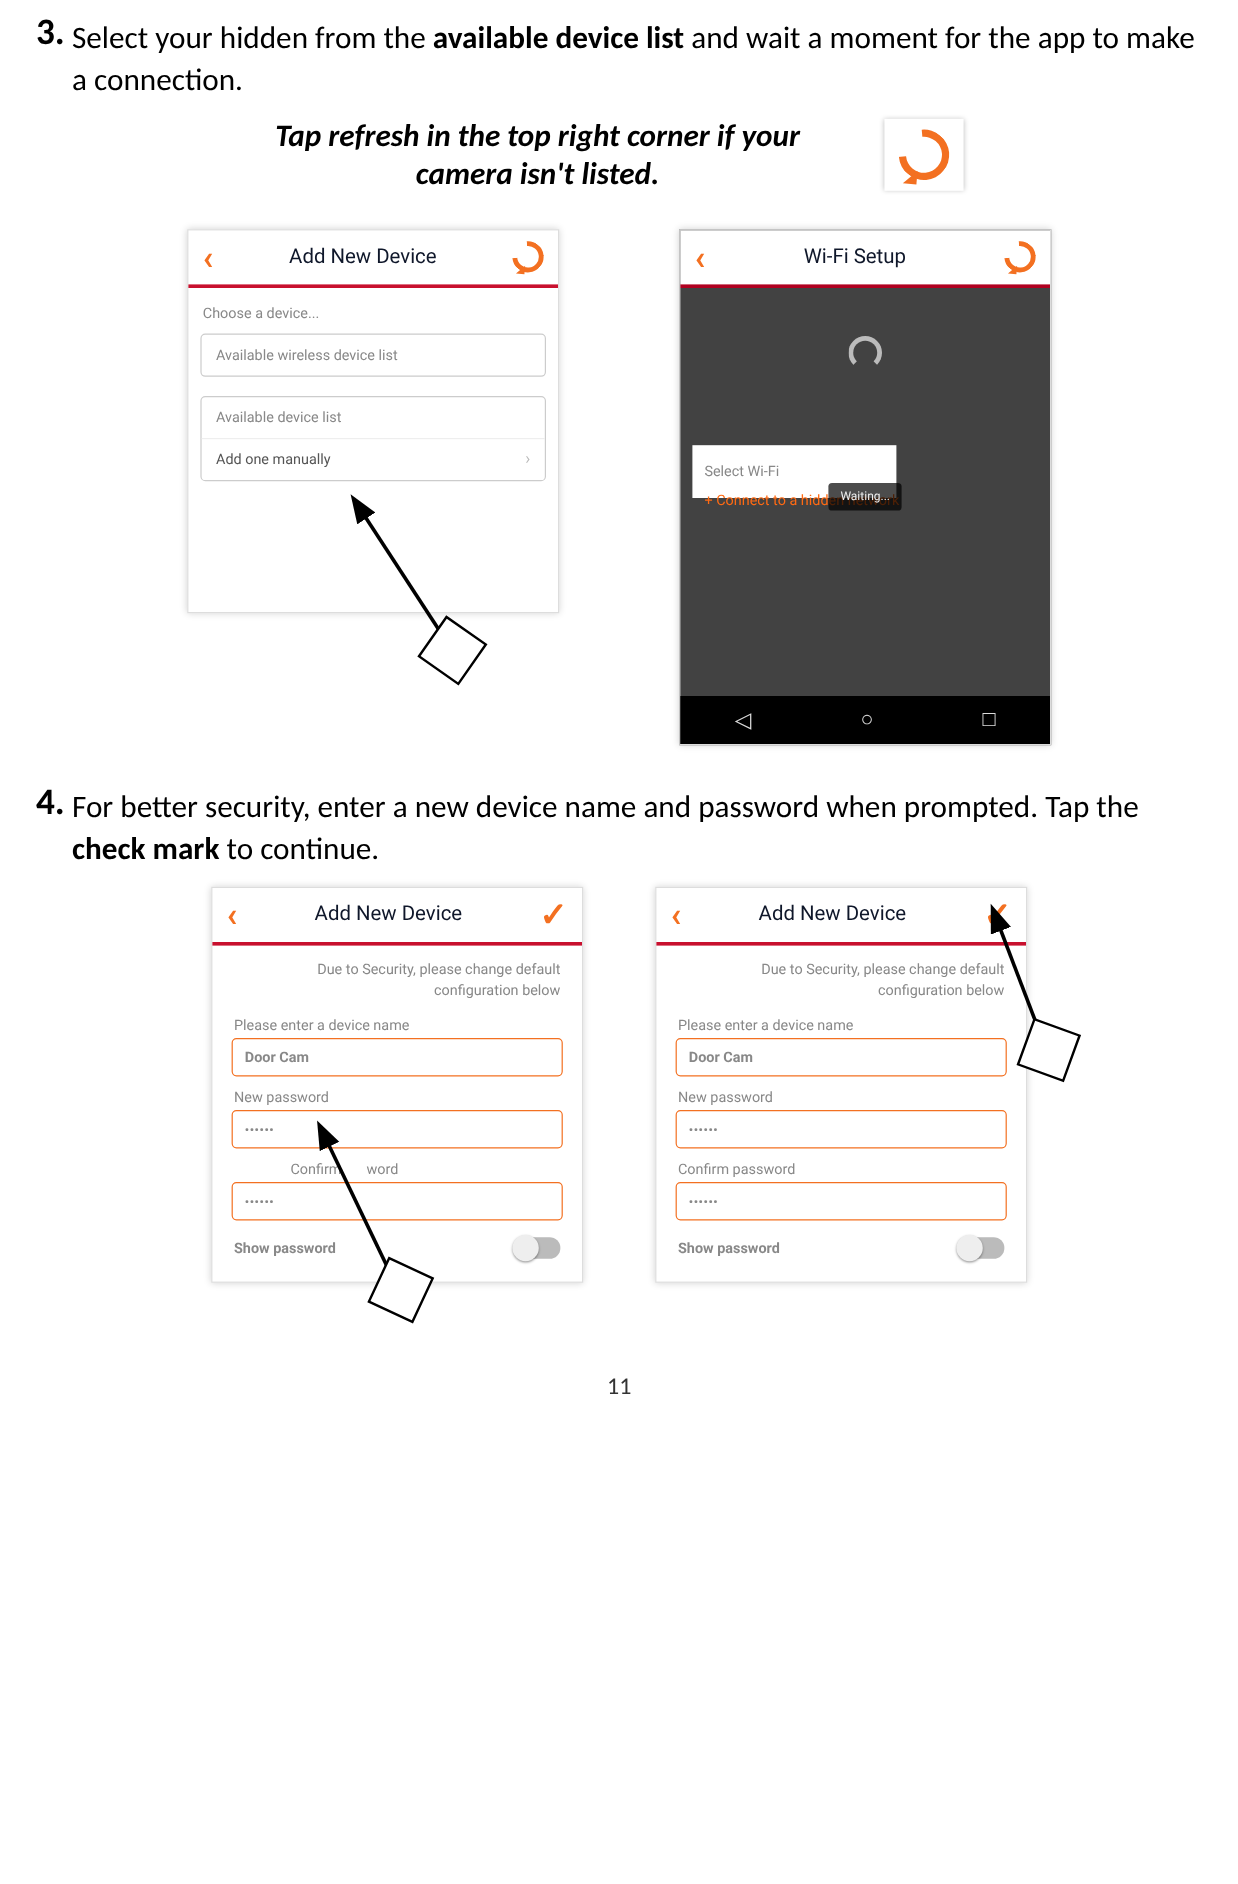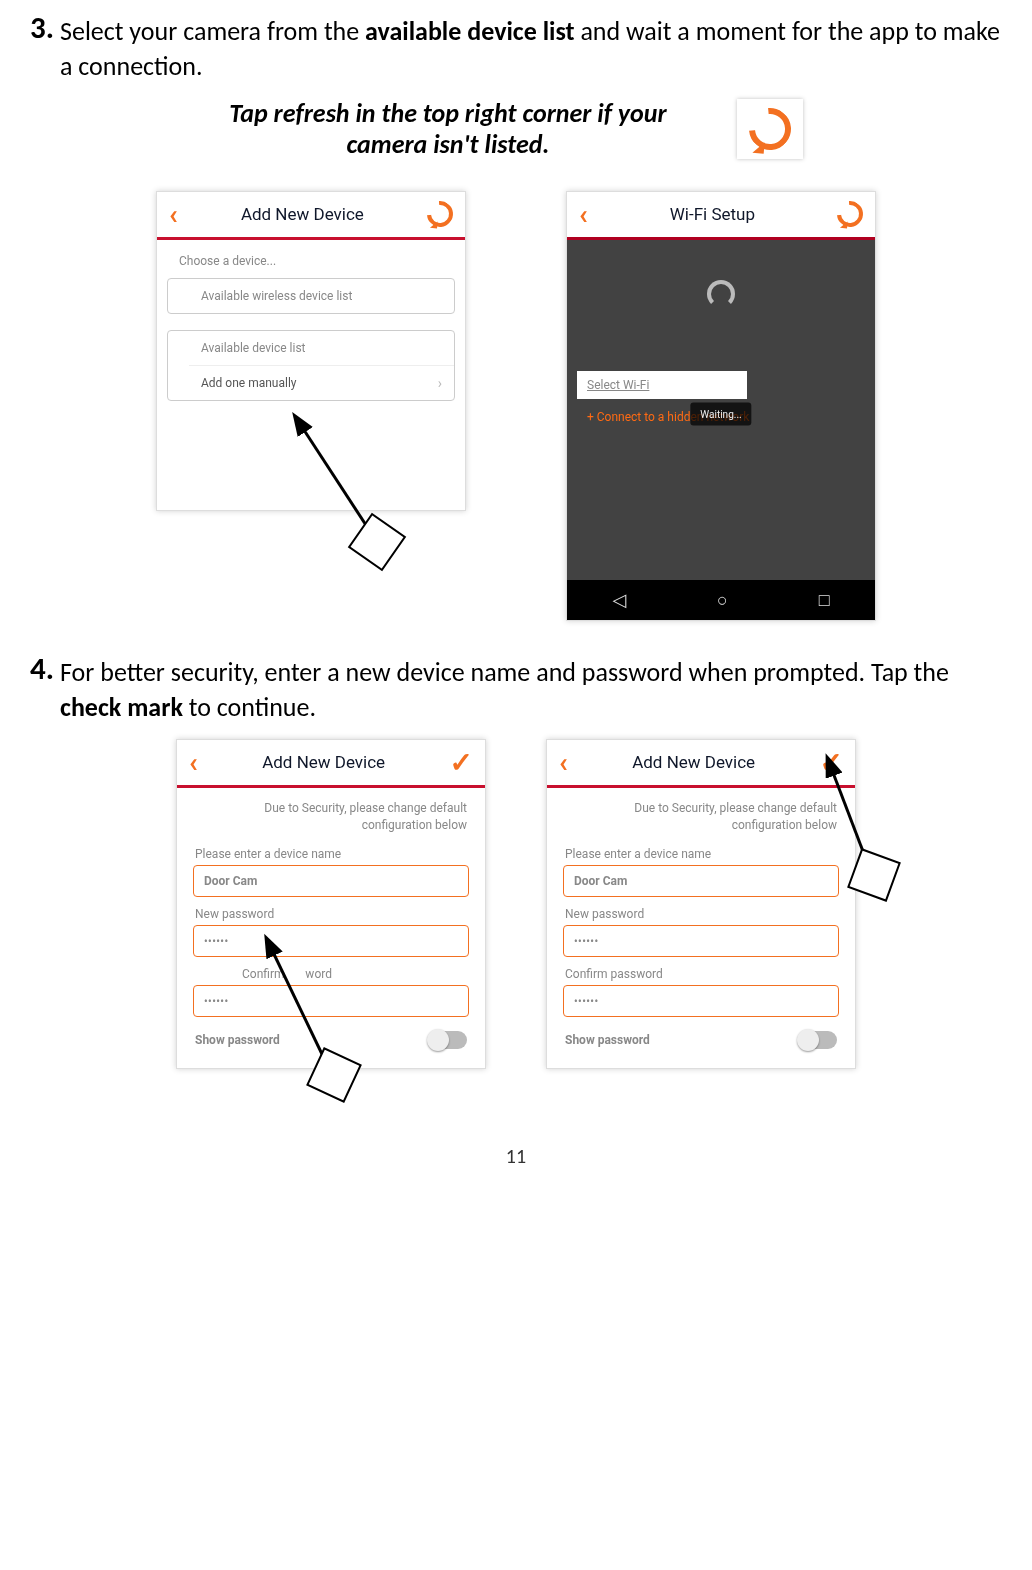--- a/index.html
+++ b/index.html
@@ -24,33 +24,33 @@
   .phones { display:flex; gap:100px; justify-content:center; margin-bottom:30px; position:relative; }
   .phone { width: 310px; background:#fff; border:1px solid #ddd; box-shadow: 0 0 6px rgba(0,0,0,.18); position:relative; font-family: Roboto, Arial, sans-serif; }
 
   .p-header { height:48px; display:flex; align-items:center; justify-content:space-between; padding:0 12px; border-bottom: 3px solid #c8102e; }
   .p-back { color:#f37021; font-size:28px; font-weight:700; }
   .p-title { color:#0f172a; font-size:17px; }
   .p-refresh { width:26px; height:26px; border:4px solid #f37021; border-radius:50%; border-left-color: #fff; transform: rotate(40deg); position:relative; }
   .p-refresh::after { content:''; position:absolute; right:-3px; top:17px; border:5px solid transparent; border-top-color:#f37021; transform: rotate(-80deg); }
   .p-check { color:#f37021; font-size:28px; font-weight:700; }
 
-  .choose { font-size:12px; color:#888; padding: 14px 12px 6px 22px; }
-  .card { margin: 4px 10px 16px 10px; border:1px solid #ccc; border-radius:4px; background:#fff;padding-left:21px; }
+  .choose { font-size:12px; color:#888; padding: 14px 12px 6px 12px; }
+  .card { margin: 4px 10px 16px 10px; border:1px solid #ccc; border-radius:4px; background:#fff; }
   .card-h { font-size:12px; color:#888; padding:10px 12px; }
   .row { font-size:12px; color:#555; padding:9px 12px; display:flex; align-items:center; gap:8px; border-top:1px solid #eee; }
   .row .ci { width:14px; height:14px; background:#bbb; border-radius:2px; }
   .row.last { justify-content:space-between; }
   .chev { color:#bbb; font-size:14px; }
 
   .dark-phone { background:#424242; height:430px; position:relative; }
   .dark-header { height:48px; background:#fff; display:flex; align-items:center; justify-content:space-between; padding:0 12px; border-bottom:3px solid #b00020; }
   .spinner { width:28px; height:28px; border:4px solid #bbb; border-radius:50%; border-bottom-color:transparent; margin: 40px auto 0 auto; }
   .toast { position:absolute; left:50%; top:52%; transform:translate(-50%,-50%); background:rgba(0,0,0,.7); color:#eee; font-size:10px; padding:6px 10px; border-radius:3px; }
-  .menu-strip { position:absolute; left:10px; top:42%; width:170px; height:28px; background:#fff; display:flex; align-items:center; font-size:12px; color:#888; padding:0 10px;text-decoration:underline; }
+  .menu-strip { position:absolute; left:10px; top:42%; width:170px; height:44px; background:#fff; display:flex; align-items:center; font-size:12px; color:#888; padding:0 10px; }
   .orange-link { position:absolute; left:20px; top:51%; font-size:12px; color:#ff6a13; }
   .navbar { position:absolute; left:0; right:0; bottom:0; height:40px; background:#000; display:flex; justify-content:space-around; align-items:center; color:#ddd; font-size:18px; }
 
   .sec-text { font-size:12px; color:#888; padding: 12px 18px 4px 18px; line-height:1.4;text-align:right; }
   .label { font-size:12px; color:#888; padding: 10px 18px 4px 18px; }
   .obox { margin: 0 16px; border:1.5px solid #f37021; border-radius:4px; padding: 8px 10px; font-size:12px; color:#888;font-weight:bold; }
   .dots::before { content:'• • • • • •'; letter-spacing: -1px; font-size:10px; }
   .toggle-row { display:flex; justify-content:space-between; align-items:center; padding: 14px 18px; font-weight: bold; }
   .toggle { width:38px; height:18px; background:#bbb; border-radius:10px; position:relative; }
   .toggle::after { content:''; position:absolute; left:-2px; top:-2px; width:22px; height:22px; background:#eee; border-radius:50%; box-shadow:0 1px 2px rgba(0,0,0,.4); }
@@ -59,21 +59,21 @@
   .arrow svg { overflow:visible; }
 
   .pagefoot { text-align:center; font-size:20px; color:#333; margin-top:75px; }
 </style>
 </head>
 <body>
 
 <div class="step">
   <div class="num">3.</div>
   <div class="step-text">
-    <span>Select your camera from the </span><b>available device list</b><span> and wait a moment for the app to make a connection.</span>
+    <span>Select your hidden from the </span><b>available device list</b><span> and wait a moment for the app to make a connection.</span>
   </div>
 </div>
 
 <div class="tip-row">
   <div class="tip">
     <div>Tap refresh in the top right corner if your</div>
     <div>camera isn't listed.</div>
   </div>
   <div class="refresh-box">
     <div class="refresh-arc"></div>

